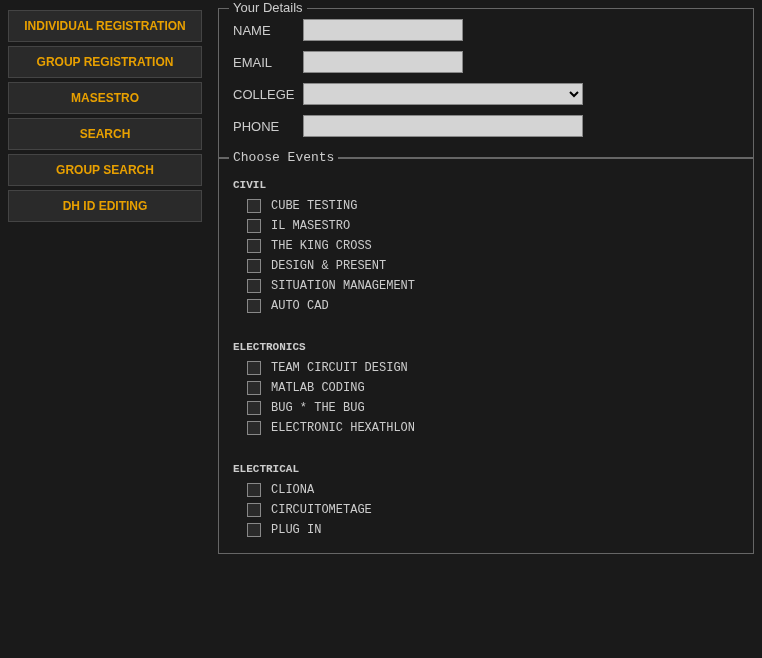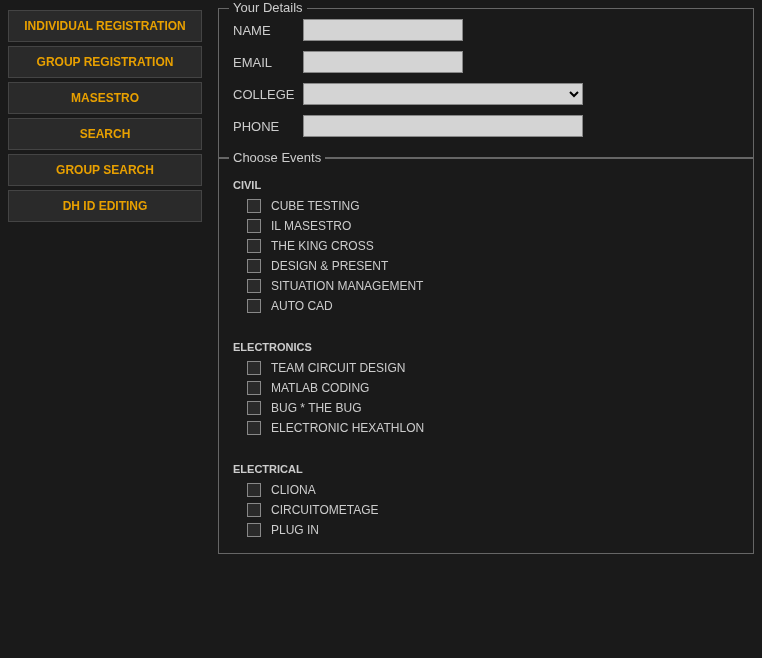--- a/index.html
+++ b/index.html
@@ -106,20 +106,21 @@
       font-size: 12px;
       padding: 2px 8px;
       cursor: pointer;
       color: #000;
       margin-top: 4px;
       margin-left: 70px;
     }
 
     .events-section {
       padding-top: 14px;
+      font-family: Liberation Mono, monospace;
     }
 
     .event-category {
       color: #cccccc;
       font-size: 11px;
       font-weight: bold;
       margin-bottom: 8px;
       margin-top: 6px;
     }
 

